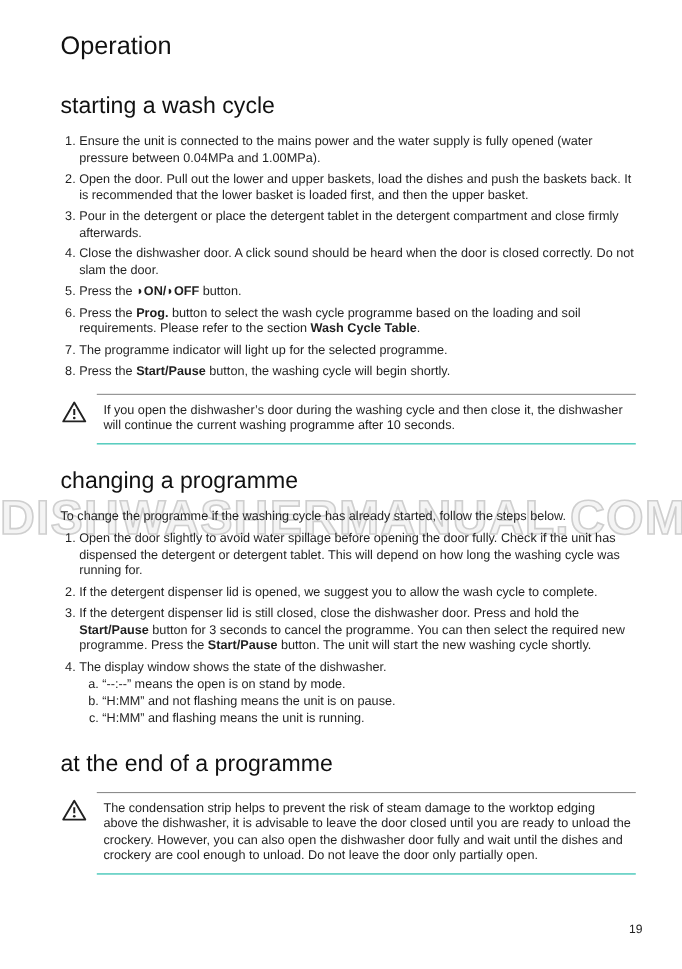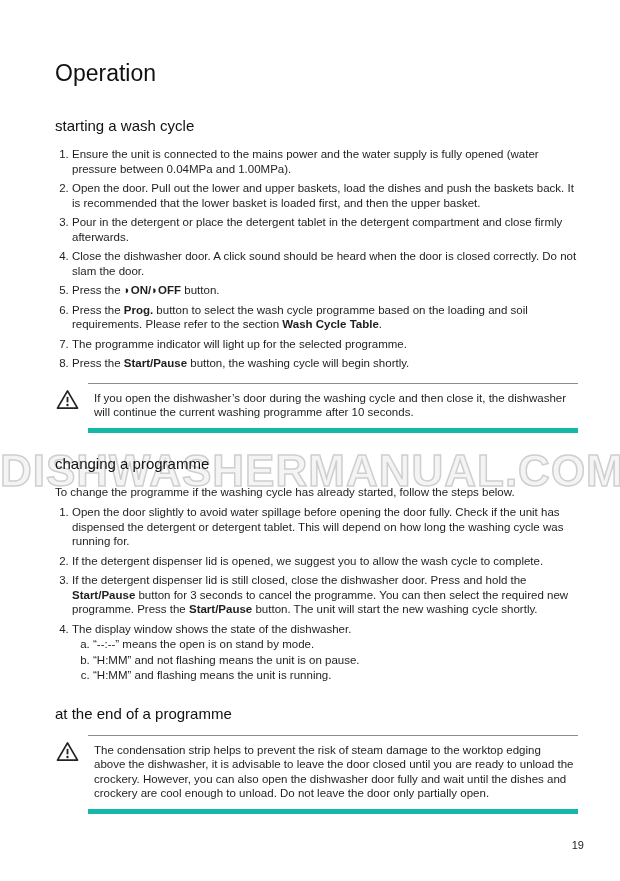--- a/index.html
+++ b/index.html
@@ -20,28 +20,28 @@
     letter-spacing:1px;
     white-space:nowrap;
     color:#f4f4f4;
     -webkit-text-stroke:1.5px #cfcfcf;
     z-index:0;
     pointer-events:none;
     margin-top:34px;
   }
   .content{
     position:relative;z-index:1;
-    padding:60px 42px 0 55px;
+    padding:28px 42px 0 55px;
   }
   h1{
     font-size:23px;font-weight:normal;
     margin:0 0 30px 0;color:#111;
   }
   h2{
-    font-size:15px;font-weight:normal;
+    font-size:21px;font-weight:normal;
     margin:22px 0 13px 0;color:#111;
   }
   section.first h2{margin-top:0;}
   p.body-text{
     font-size:11.5px;line-height:14.5px;
     margin:0 0 6px 0;
   }
   ol.steps{
     margin:0 0 8px 0;
     padding-left:17px;
@@ -62,21 +62,21 @@
   .note .warn{
     flex:0 0 auto;
     width:23px;height:21px;
     margin:6px 9px 0 1px;
   }
   .note .warn svg{display:block;width:23px;height:21px;}
   .note-text{
     flex:1;
     font-size:11.5px;line-height:14.5px;
     border-top:1px solid #8c8c8c;
-    border-bottom:5px solid #14b8a6;
+    border-bottom:1px solid #14b8a6;
     padding:7px 4px 8px 6px;
   }
   .page-number{
     position:absolute;
     right:36px;bottom:30px;
     font-size:11px;color:#222;
   }
 </style>
 </head>
 <body>

